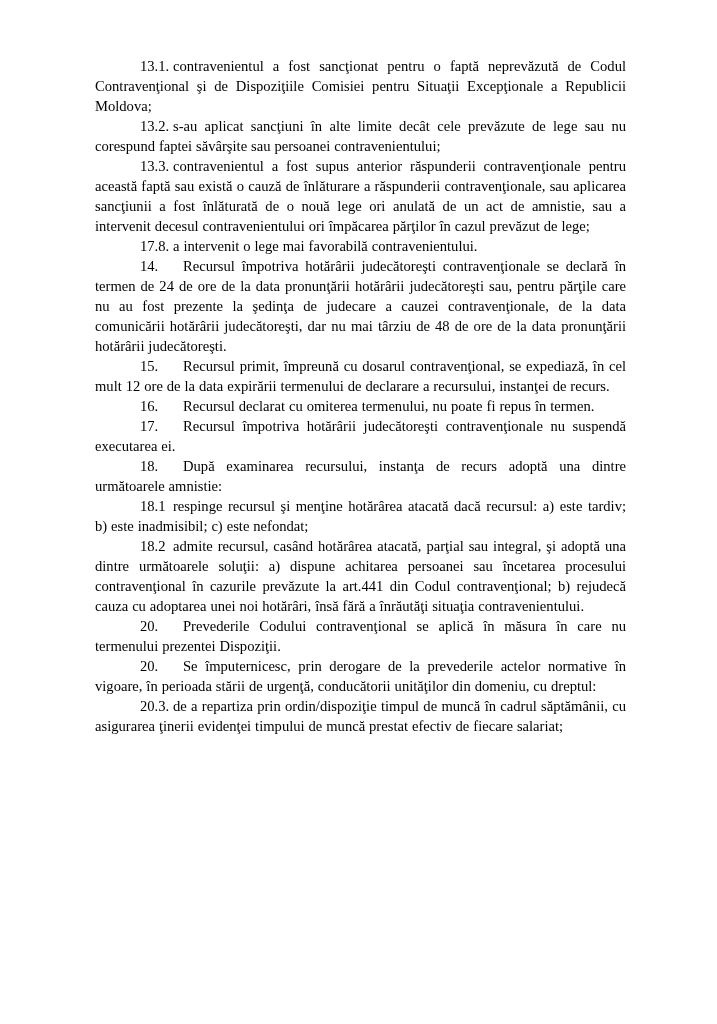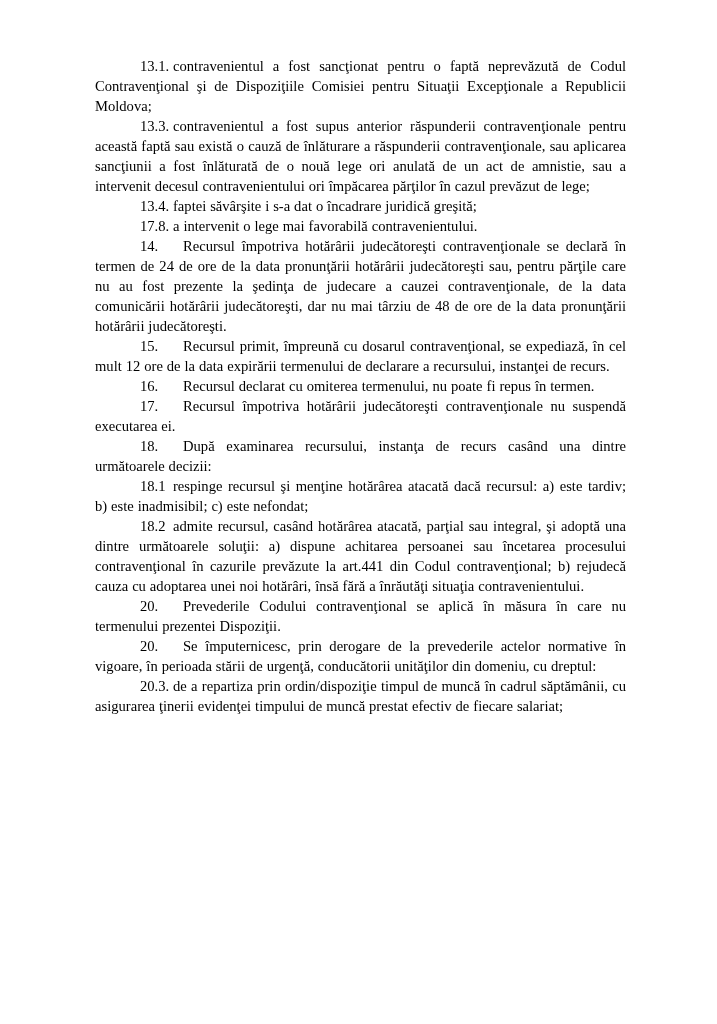--- a/index.html
+++ b/index.html
@@ -50,36 +50,36 @@
   }
 </style>
 </head>
 <body>
 
 <div class="page">
   <div class="content">
 
     <p class="para"><span class="pnum narrow">13.1.</span><span>contravenientul a fost sancţionat pentru o faptă neprevăzută de Codul Contravenţional şi de Dispoziţiile Comisiei pentru Situaţii Excepţionale a Republicii Moldova;</span></p>
 
+    <p class="para"><span class="pnum narrow">13.2.</span><span>s-au aplicat sancţiuni în alte limite decât cele prevăzute de lege sau nu corespund faptei săvârşite sau persoanei contravenientului;</span></p>
 
     <p class="para"><span class="pnum narrow">13.3.</span><span>contravenientul a fost supus anterior răspunderii contravenţionale pentru această faptă sau există o cauză de înlăturare a răspunderii contravenţionale, sau aplicarea sancţiunii a fost înlăturată de o nouă lege ori anulată de un act de amnistie, sau a intervenit decesul contravenientului ori împăcarea părţilor în cazul prevăzut de lege;</span></p>
 
-    <p class="para"><span class="pnum narrow">13.4.</span><span>faptei săvârşite i s-a dat o încadrare juridică greşită;</span></p>
 
     <p class="para"><span class="pnum narrow">17.8.</span><span>a intervenit o lege mai favorabilă contravenientului.</span></p>
 
     <p class="para"><span class="pnum">14.</span><span>Recursul împotriva hotărârii judecătoreşti contravenţionale se declară în termen de 24 de ore de la data pronunţării hotărârii judecătoreşti sau, pentru părţile care nu au fost prezente la şedinţa de judecare a cauzei contravenţionale, de la data comunicării hotărârii judecătoreşti, dar nu mai târziu de 48 de ore de la data pronunţării hotărârii judecătoreşti.</span></p>
 
     <p class="para"><span class="pnum">15.</span><span>Recursul primit, împreună cu dosarul contravenţional, se expediază, în cel mult 12 ore de la data expirării termenului de declarare a recursului, instanţei de recurs.</span></p>
 
     <p class="para"><span class="pnum">16.</span><span>Recursul declarat cu omiterea termenului, nu poate fi repus în termen.</span></p>
 
     <p class="para"><span class="pnum">17.</span><span>Recursul împotriva hotărârii judecătoreşti contravenţionale nu suspendă executarea ei.</span></p>
 
-    <p class="para"><span class="pnum">18.</span><span>După examinarea recursului, instanţa de recurs casând una dintre următoarele decizii:</span></p>
+    <p class="para"><span class="pnum">18.</span><span>După examinarea recursului, instanţa de recurs adoptă una dintre următoarele amnistie:</span></p>
 
     <p class="para"><span class="pnum narrow">18.1</span><span>respinge recursul şi menţine hotărârea atacată dacă recursul: a) este tardiv; b) este inadmisibil; c) este nefondat;</span></p>
 
     <p class="para"><span class="pnum narrow">18.2</span><span>admite recursul, casând hotărârea atacată, parţial sau integral, şi adoptă una dintre următoarele soluţii: a) dispune achitarea persoanei sau încetarea procesului contravenţional în cazurile prevăzute la art.441 din Codul contravenţional; b) rejudecă cauza cu adoptarea unei noi hotărâri, însă fără a înrăutăţi situaţia contravenientului.</span></p>
 
     <p class="para"><span class="pnum">20.</span><span>Prevederile Codului contravenţional se aplică în măsura în care nu termenului prezentei Dispoziţii.</span></p>
 
     <p class="para"><span class="pnum">20.</span><span>Se împuternicesc, prin derogare de la prevederile actelor normative în vigoare, în perioada stării de urgenţă, conducătorii unităţilor din domeniu, cu dreptul:</span></p>
 
 

